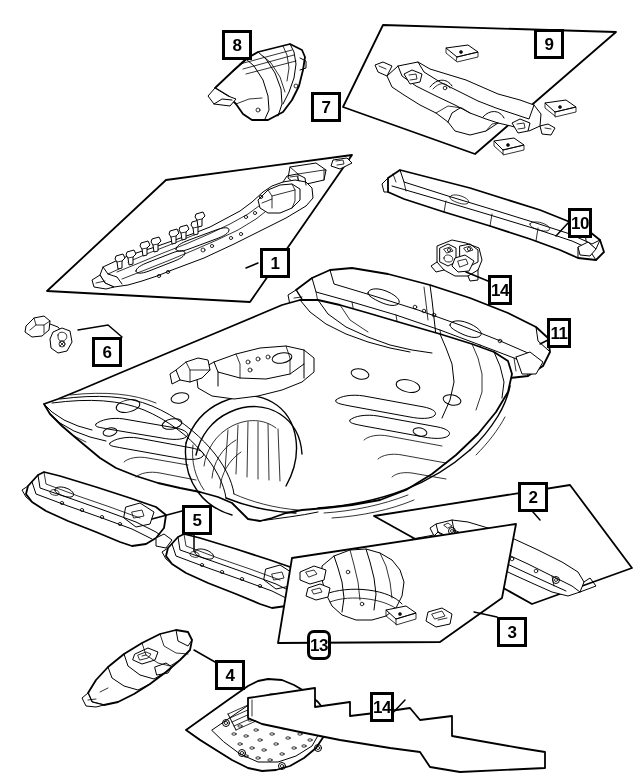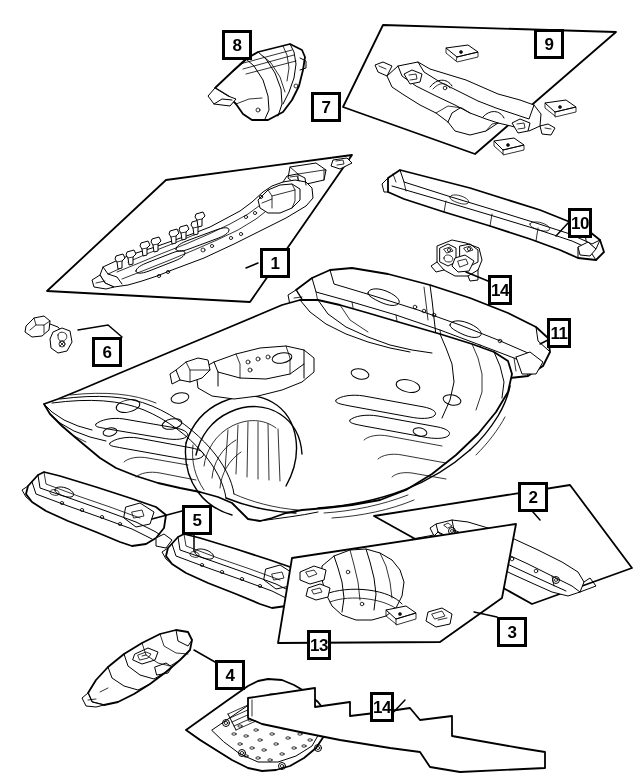--- a/index.html
+++ b/index.html
@@ -668,17 +668,17 @@
   <div class="callout" style="left:222px; top:30px;">8</div>
 
   <div class="callout" style="left:534px; top:29px;">9</div>
 
   <div class="callout wide" style="left:568px; top:208px;">10</div>
 
   <div class="callout wide" style="left:547px; top:318px;">11</div>
 
   <div class="callout wide" style="left:488px; top:275px;">14</div>
 
-  <div class="callout wide" style="left:307px; top:630px;">13</div>
+  <div class="callout wide" style="left:307px; top:630px;border-radius:7px;">13</div>
 
   <div class="callout wide" style="left:370px; top:692px;">14</div>
 
 </div>
 
 </body></html>

